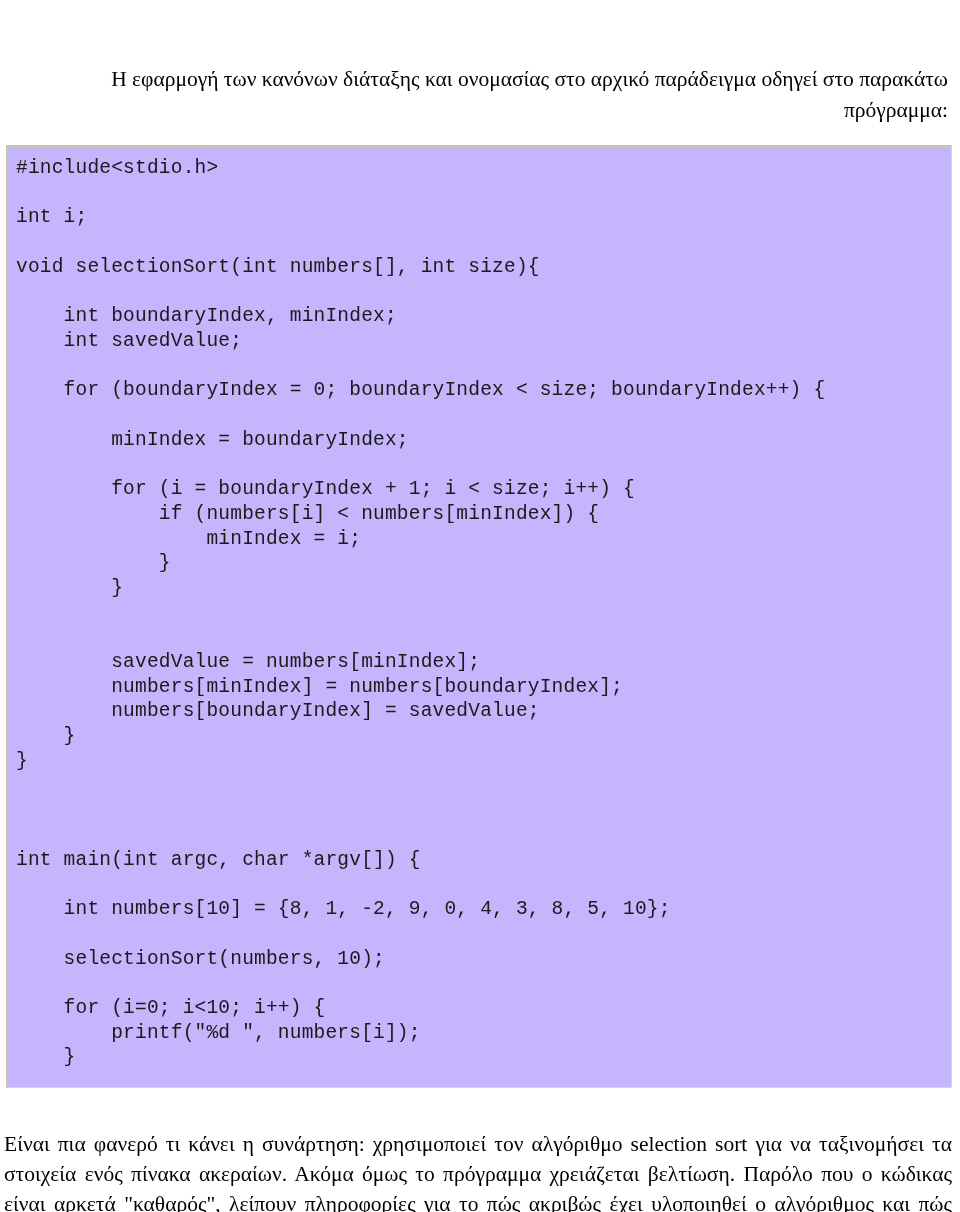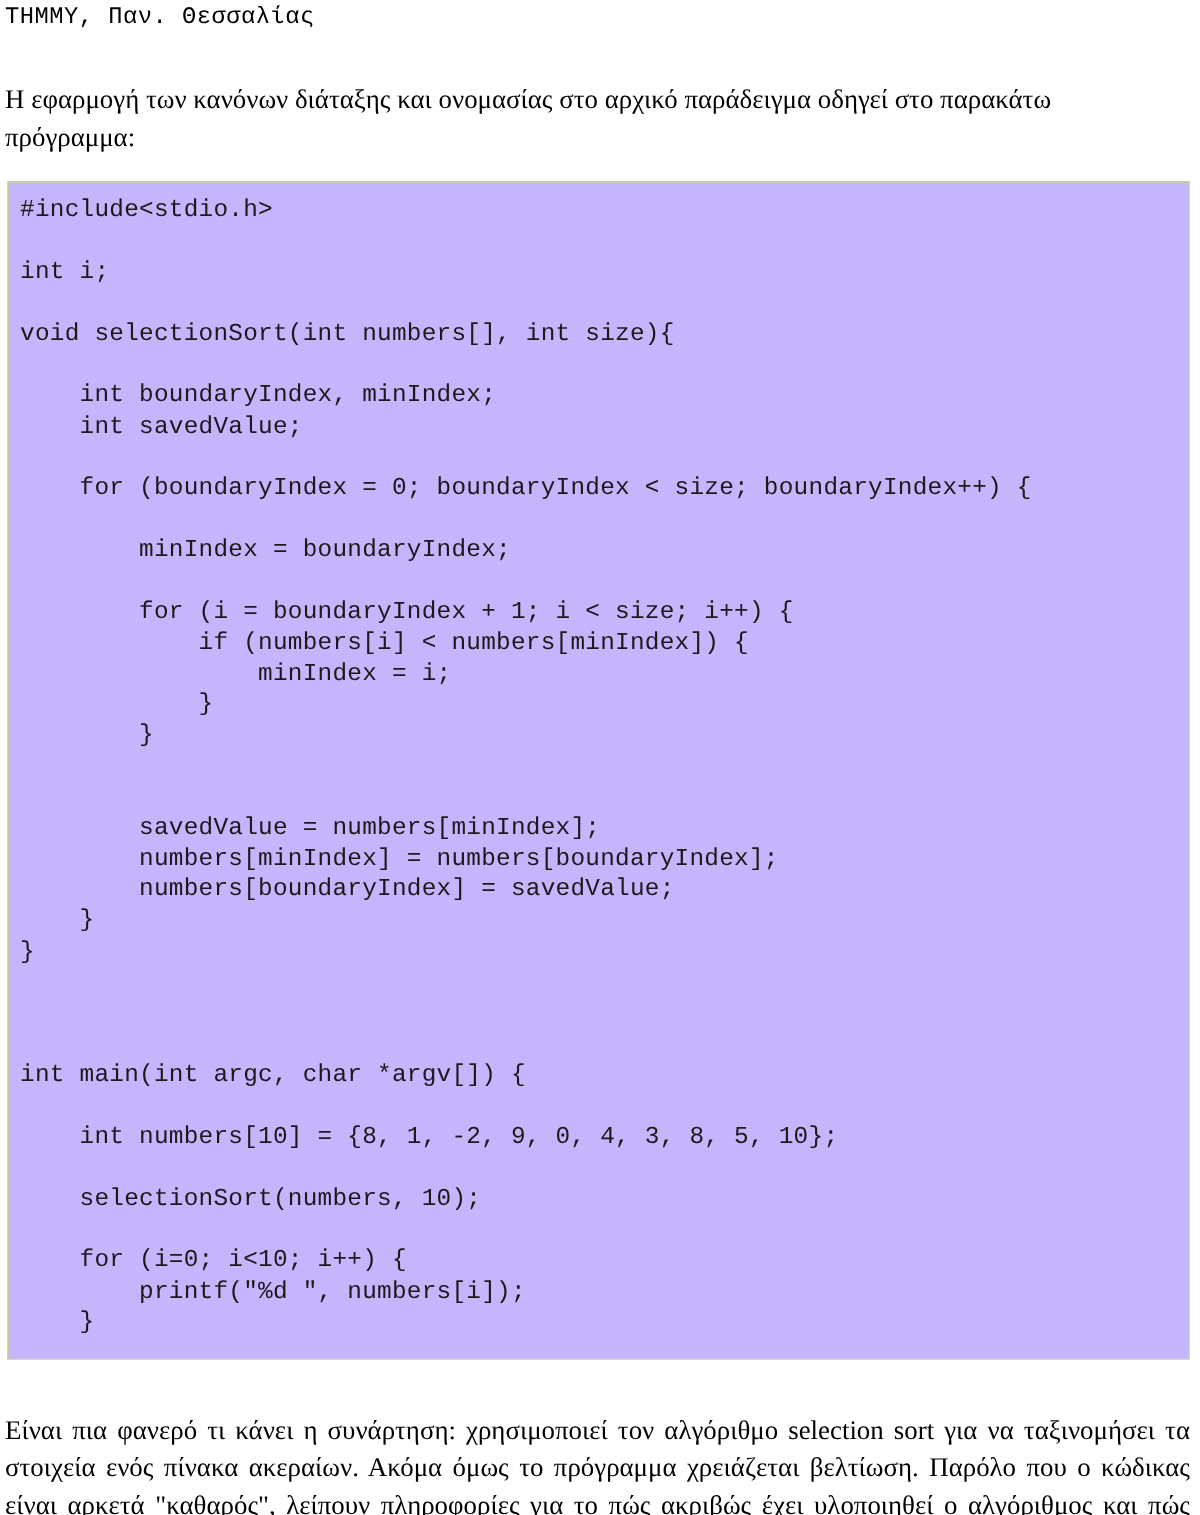--- a/index.html
+++ b/index.html
@@ -36,21 +36,21 @@
   .page-header .hdr-right { padding-right: 4px; white-space: nowrap; }
 
   
   .intro {
     position: absolute;
     top: 42px;
     left: 4px;
     width: 944px;
     font-size: 21.5px;
     line-height: 31px;
-    text-align: left;
+    text-align: right;
   }
 
   
   .code-block {
     position: absolute;
     top: 145px;
     left: 6px;
     width: 946px;
     height: 943px;
     box-sizing: border-box;
@@ -82,21 +82,20 @@
     font-size: 21.5px;
     line-height: 30px;
     text-align: justify;
     text-justify: inter-word;
   }
 </style>
 </head>
 <body>
 
 <div class="page-header">
-  <span class="hdr-left">ΤΗΜΜΥ, Παν. Θεσσαλίας</span>
 </div>
 
 <p class="intro">Η εφαρμογή των κανόνων διάταξης και ονομασίας στο αρχικό παράδειγμα οδηγεί στο παρακάτω πρόγραμμα:</p>
 
 <div class="code-block">
   <pre>#include&lt;stdio.h&gt;
 
 int i;
 
 void selectionSort(int numbers[], int size){

